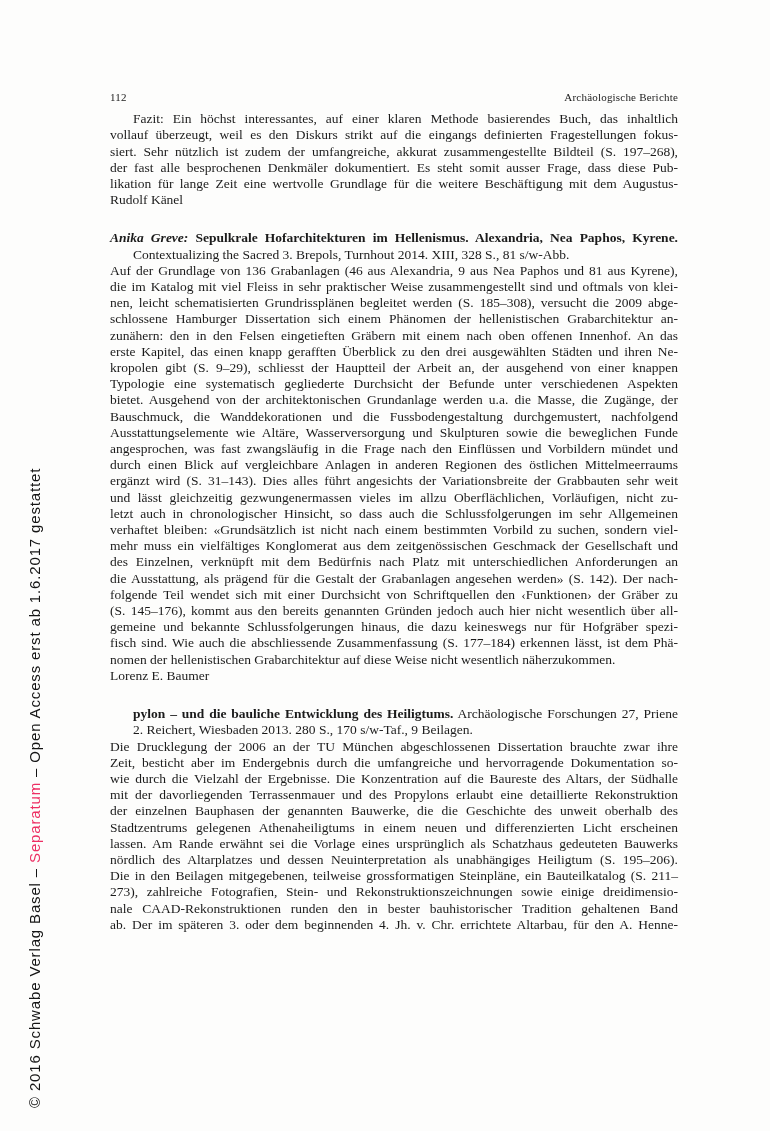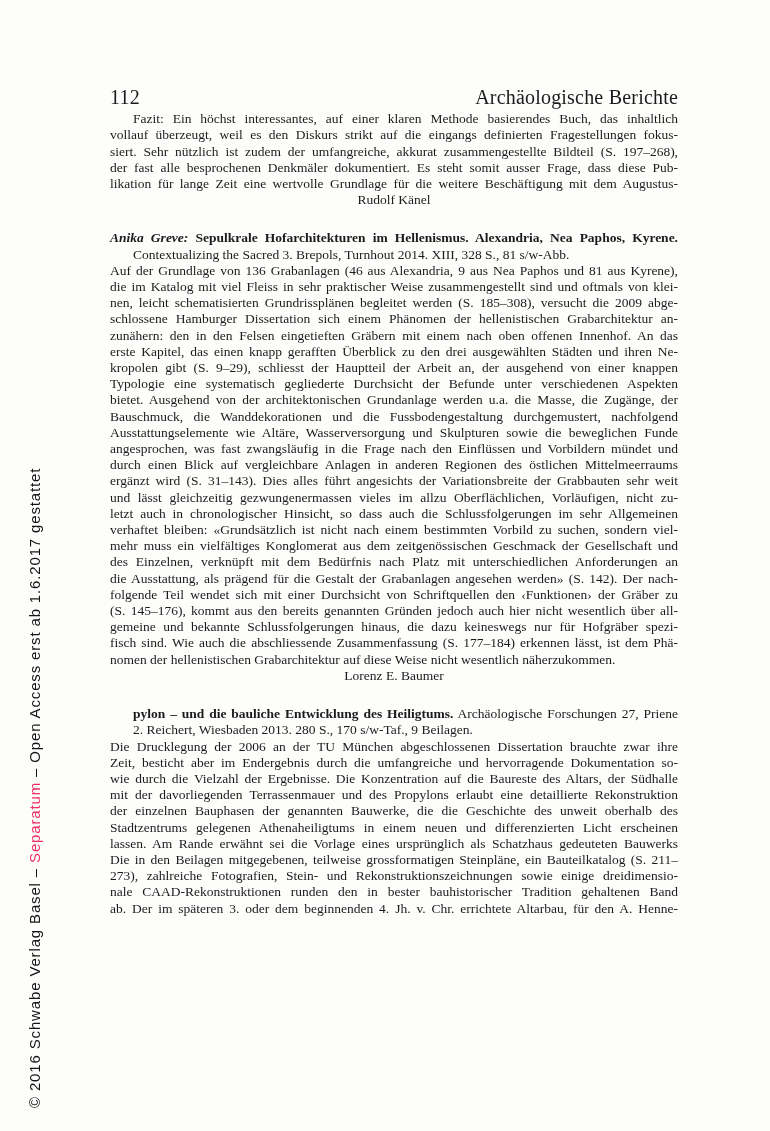--- a/index.html
+++ b/index.html
@@ -19,33 +19,33 @@
     position: absolute;
     left: 110px; top: 89px;
     width: 568px;
     font-size: 13.5px;
     line-height: 16.2px;
   }
   .header {
     position: relative;
     height: 16.2px;
     margin-bottom: 6px;
-    font-size: 20px;
+    font-size: 11px;
     letter-spacing: 0.2px;
   }
   .page-num { position: absolute; left: 0; top: 0; }
   .running-title { position: absolute; left: 0; right: 0; text-align: right; }
   .block.heading { margin-top: 22px; }
   .line {
     text-align: justify;
     text-justify: inter-word;
   }
   .line.fill { text-align-last: justify; }
   .line.indent { text-indent: 23px; }
-  .signature { text-align: center; }
+  .signature { text-align: left; }
   .it { font-style: italic; font-weight: bold; }
   .bd { font-weight: bold; }
   .sidebar-text {
     position: absolute;
     left: 26px; top: 1108px;
     transform-origin: 0 0;
     transform: rotate(-90deg);
     white-space: nowrap;
     font-family: "Liberation Sans", "DejaVu Sans", sans-serif;
     font-size: 15px;
@@ -111,20 +111,21 @@
           <div class="line indent"><span>2. Reichert, Wiesbaden 2013. 280 S., 170 s/w-Taf., 9 Beilagen.</span></div>
         </div>
         <div class="block para">
           <div class="line fill"><span>Die Drucklegung der 2006 an der TU München abgeschlossenen Dissertation brauchte zwar ihre</span></div>
           <div class="line fill"><span>Zeit, besticht aber im Endergebnis durch die umfangreiche und hervorragende Dokumentation so-</span></div>
           <div class="line fill"><span>wie durch die Vielzahl der Ergebnisse. Die Konzentration auf die Baureste des Altars, der Südhalle</span></div>
           <div class="line fill"><span>mit der davorliegenden Terrassenmauer und des Propylons erlaubt eine detaillierte Rekonstruktion</span></div>
           <div class="line fill"><span>der einzelnen Bauphasen der genannten Bauwerke, die die Geschichte des unweit oberhalb des</span></div>
           <div class="line fill"><span>Stadtzentrums gelegenen Athenaheiligtums in einem neuen und differenzierten Licht erscheinen</span></div>
           <div class="line fill"><span>lassen. Am Rande erwähnt sei die Vorlage eines ursprünglich als Schatzhaus gedeuteten Bauwerks</span></div>
+          <div class="line fill"><span>nördlich des Altarplatzes und dessen Neuinterpretation als unabhängiges Heiligtum (S. 195–206).</span></div>
           <div class="line fill"><span>Die in den Beilagen mitgegebenen, teilweise grossformatigen Steinpläne, ein Bauteilkatalog (S. 211–</span></div>
           <div class="line fill"><span>273), zahlreiche Fotografien, Stein- und Rekonstruktionszeichnungen sowie einige dreidimensio-</span></div>
           <div class="line fill"><span>nale CAAD-Rekonstruktionen runden den in bester bauhistorischer Tradition gehaltenen Band</span></div>
           <div class="line fill"><span>ab. Der im späteren 3. oder dem beginnenden 4. Jh. v. Chr. errichtete Altarbau, für den A. Henne-</span></div>
         </div>
       </div>
   </div>
 
 </div>
 

